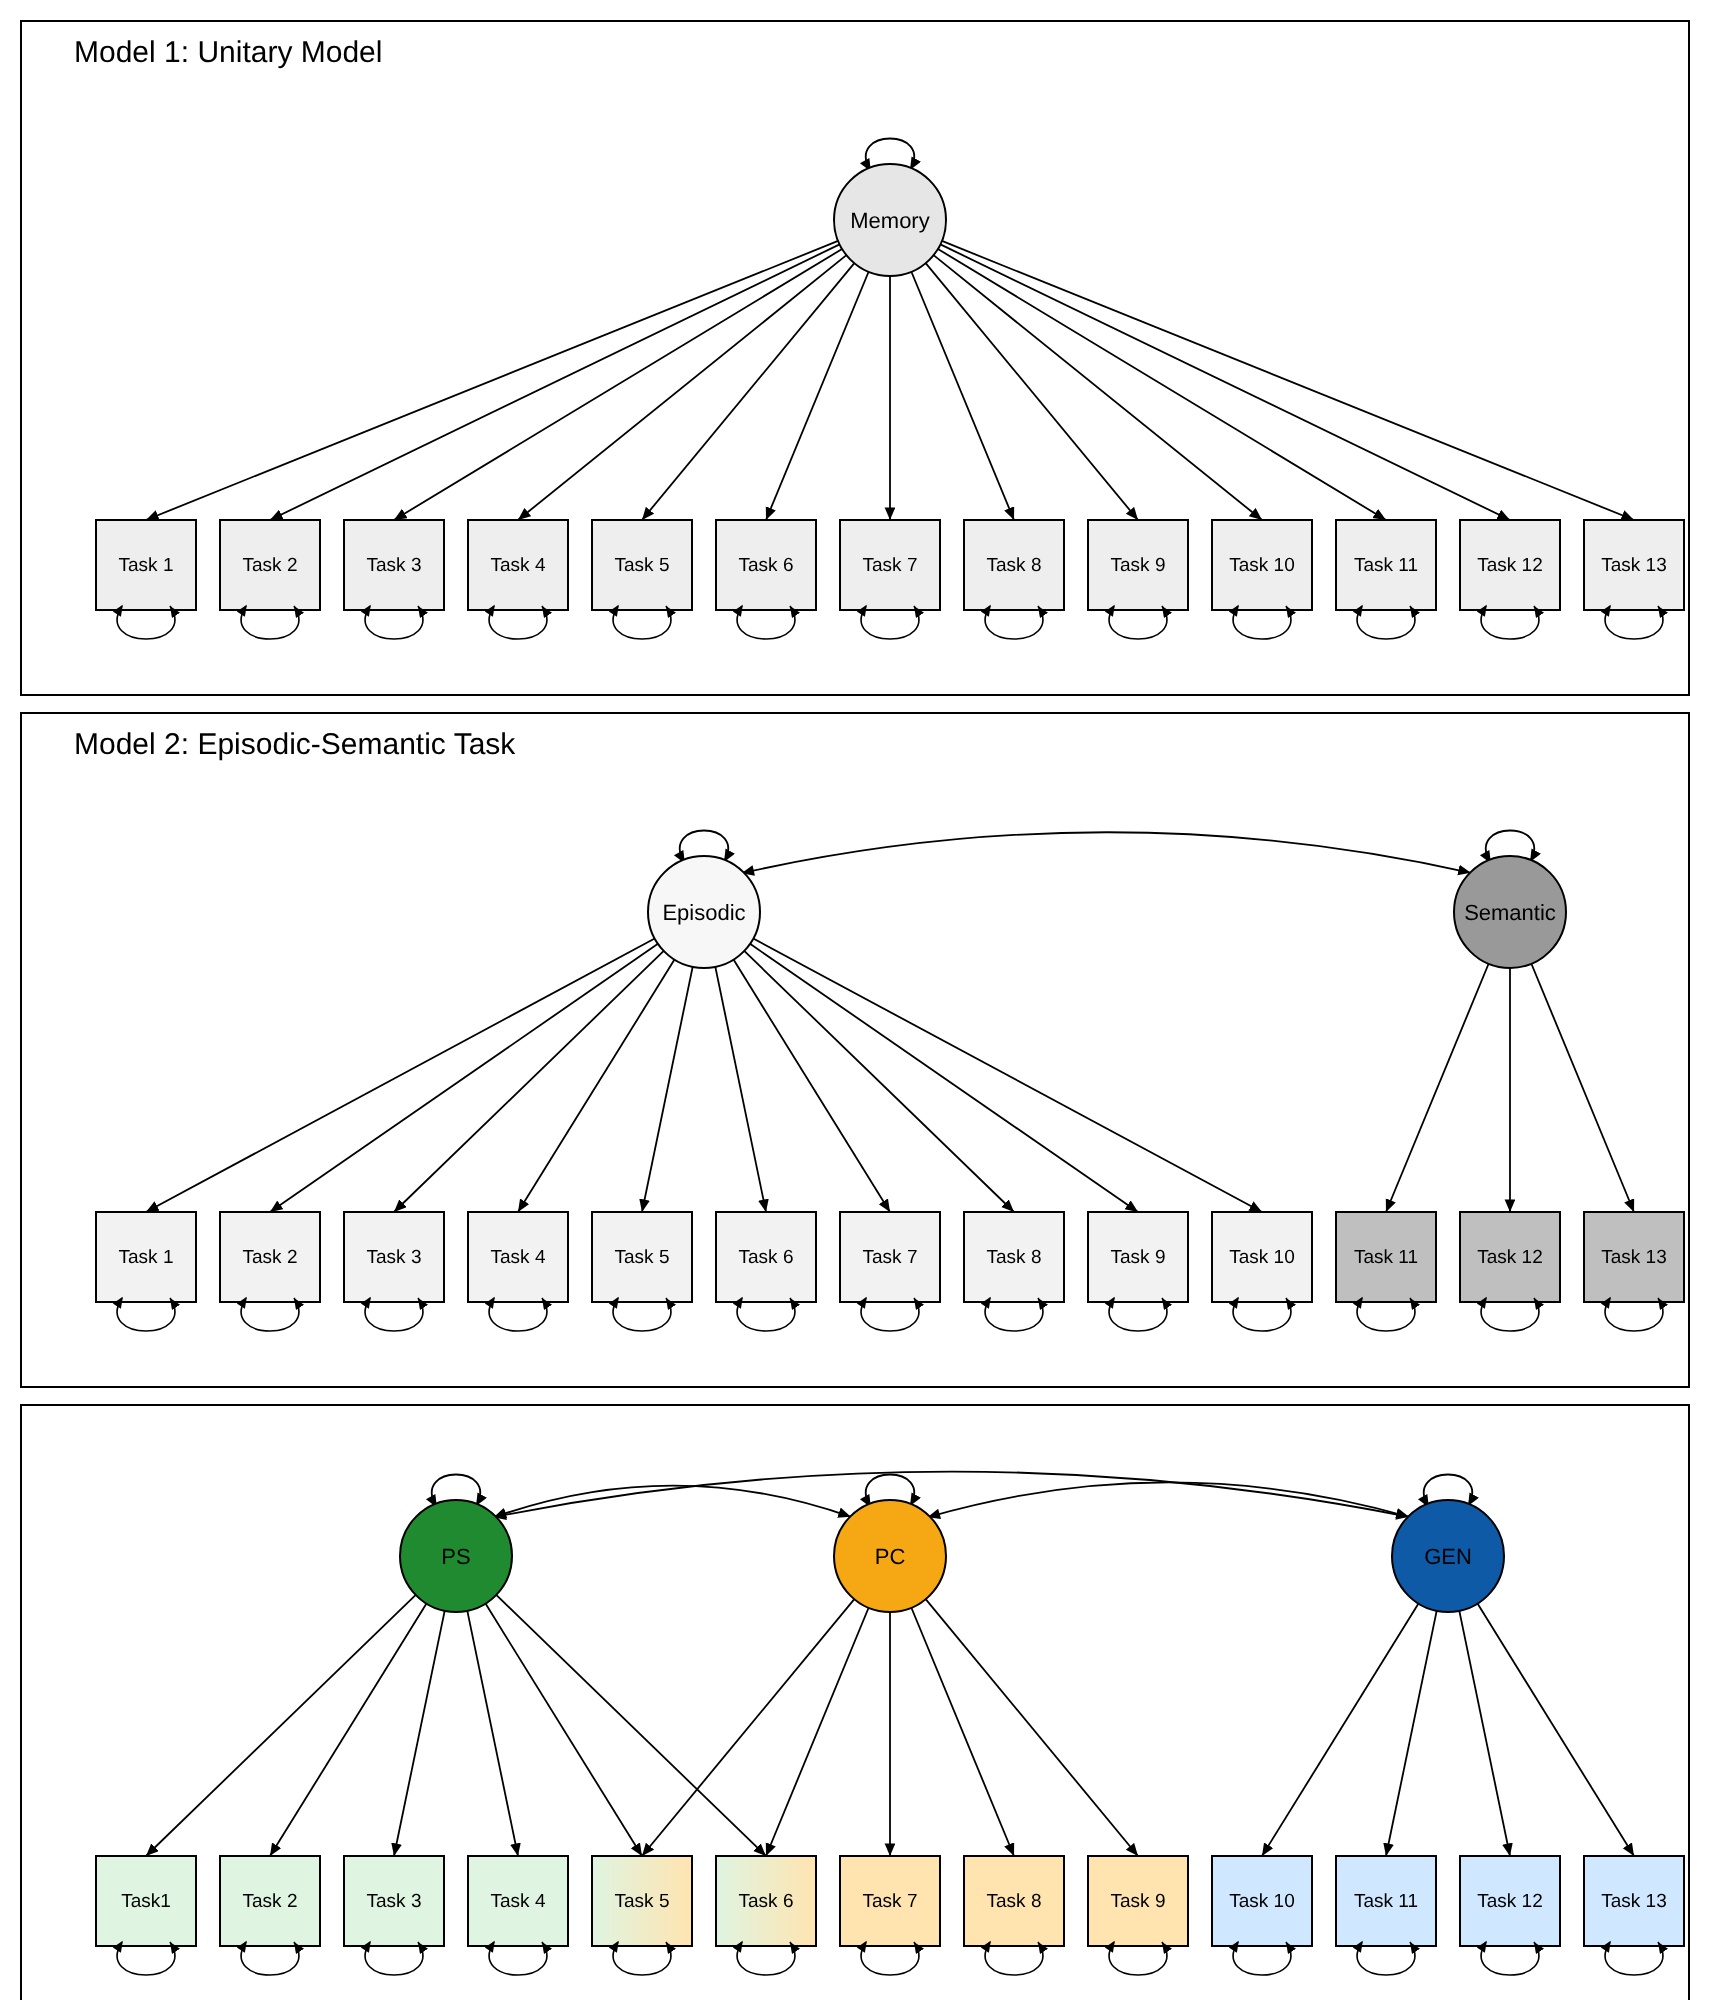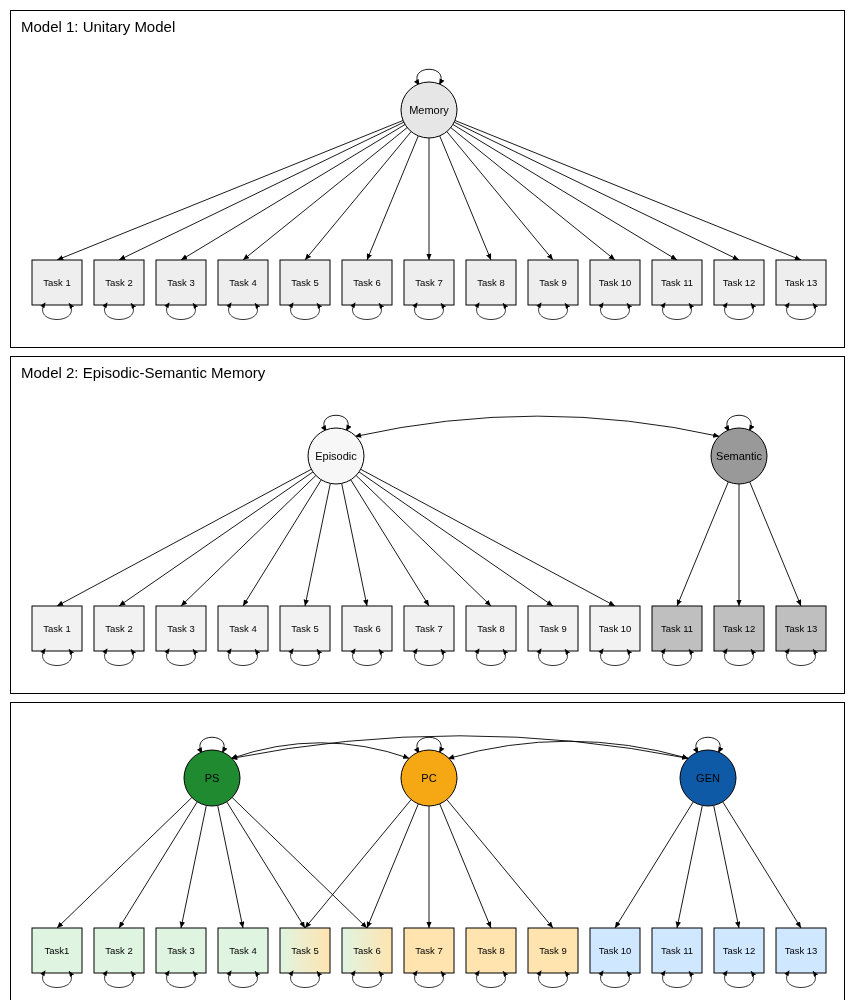--- a/index.html
+++ b/index.html
@@ -4,21 +4,21 @@
 <style>
   body {
     margin: 0;
     padding: 10px;
     font-family: Arial, sans-serif;
     background: #fff;
   }
   .panel {
     border: 1px solid #000;
     margin-bottom: 8px;
-    padding: 5px 8px 12px 8px;
+    padding: 5px 8px 12px 24px;
     position: relative;
   }
   .panel-title {
     font-size: 15px;
     margin: 2px 0 5px 2px;
   }
   svg { display: block; }
 </style>
 </head>
 <body>
@@ -90,21 +90,21 @@
         <path d="M 646 263 C 632 285, 684 285, 670 263" fill="none" stroke="#000" stroke-width="0.8" marker-end="url(#arrow0)" marker-start="url(#arrowS0)"></path>
         <rect x="695" y="220" width="50" height="45" fill="#eeeeee" stroke="#000" stroke-width="1"></rect>
         <text x="720" y="245.5" text-anchor="middle" font-size="9.5" font-family="Arial">Task 12</text>
         <path d="M 708 263 C 694 285, 746 285, 732 263" fill="none" stroke="#000" stroke-width="0.8" marker-end="url(#arrow0)" marker-start="url(#arrowS0)"></path>
         <rect x="757" y="220" width="50" height="45" fill="#eeeeee" stroke="#000" stroke-width="1"></rect>
         <text x="782" y="245.5" text-anchor="middle" font-size="9.5" font-family="Arial">Task 13</text>
         <path d="M 770 263 C 756 285, 808 285, 794 263" fill="none" stroke="#000" stroke-width="0.8" marker-end="url(#arrow0)" marker-start="url(#arrowS0)"></path>
       </svg>
     </div>
     <div class="panel">
-      <div class="panel-title">Model 2: Episodic-Semantic Memory</div>
+      <div class="panel-title">Model 2: Episodic-Semantic Task</div>
       <svg width="820" height="295" viewBox="0 0 820 295">
         <defs>
           <marker id="arrow1" markerWidth="8" markerHeight="8" refX="7" refY="3" orient="auto">
             <path d="M0,0 L7,3 L0,6 Z" fill="#000"></path>
           </marker>
           <marker id="arrowS1" markerWidth="8" markerHeight="8" refX="1" refY="3" orient="auto">
             <path d="M7,0 L0,3 L7,6 Z" fill="#000"></path>
           </marker>
           <linearGradient id="grad-go1" x1="0" y1="0" x2="1" y2="0">
             <stop offset="0%" stop-color="#dff4e1"></stop>

